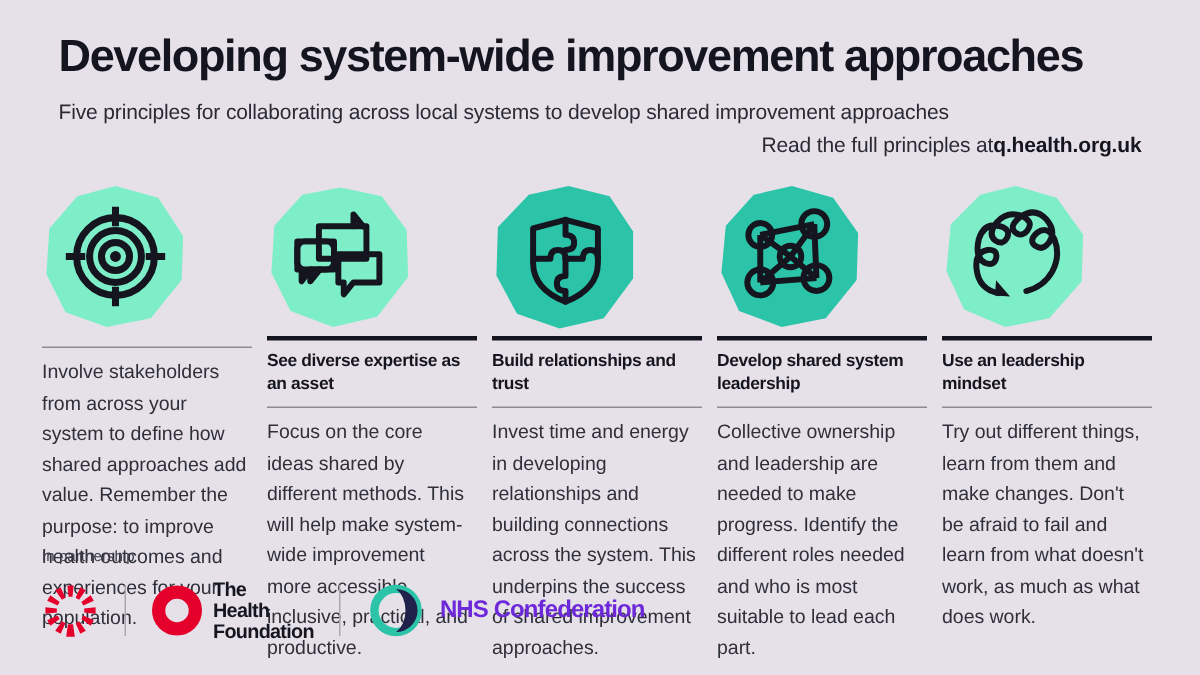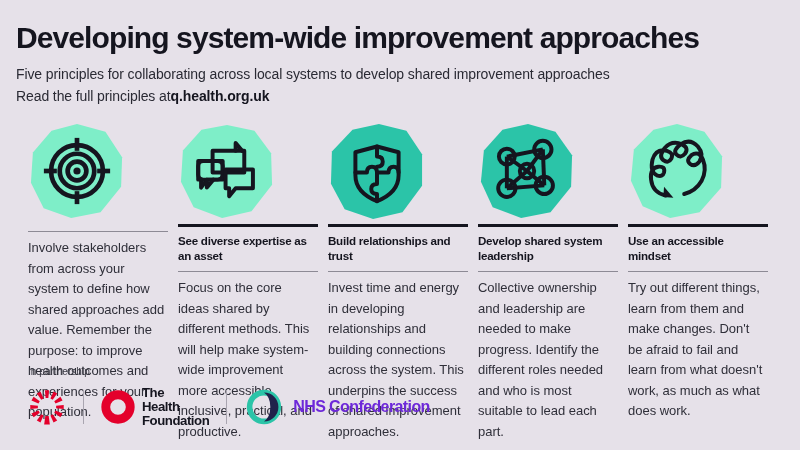--- a/index.html
+++ b/index.html
@@ -7,39 +7,39 @@
   html, body {
     width: 800px; height: 450px;
     overflow: hidden;
   }
   body {
     background: #e6e1e9;
     font-family: "Liberation Sans", sans-serif;
     color: #1a1a24;
     position: relative;
   }
-  .page { position: absolute; inset: 0; padding: 0 16px; }
+  .page { position: absolute; inset: 0; padding: 0 39px; }
 
   
   .header { padding-top: 22px; }
   .title {
     font-size: 30px;
     font-weight: bold;
     letter-spacing: -0.9px;
     color: #15151f;
     line-height: 1.08;
   }
   .subtitle-block { margin-top: 10px; }
   .subtitle {
     font-size: 14px;
     color: #2a2a34;
     line-height: 1.52;
     letter-spacing: -0.1px;
   }
-  .sub-line2 { display: flex; align-items: baseline; gap: 0; }
+  .sub-line2 { display: flex; align-items: baseline; gap: 0; justify-content: flex-end; }
   .link {
     font-weight: bold;
     color: #15151f;
     text-underline-offset: 1.5px;
     cursor: pointer;
   }
 
   
   .cards {
     position: absolute;
@@ -295,21 +295,21 @@
                        Q62 35 70 28
                        Q80 21 86 34
                        Q92 49 84 64
                        Q76 78 60 82"></path>
             </g>
             <path d="M32 72 L31 86 L45 87 Z" fill="#15151f"></path>
           </svg>
         </div>
       </div>
       <div class="card-head">
-        <div class="card-title">Use an accessible mindset</div>
+        <div class="card-title">Use an leadership mindset</div>
       </div>
       <div class="card-rule"></div>
       <div class="card-body">Try out different things, learn from them and make changes. Don't be afraid to fail and learn from what doesn't work, as much as what does work.</div>
     </div>
 
   </div>
 
   <div class="footer">
     <div class="partnership-label">In partnership</div>
     <div class="logo-row">

